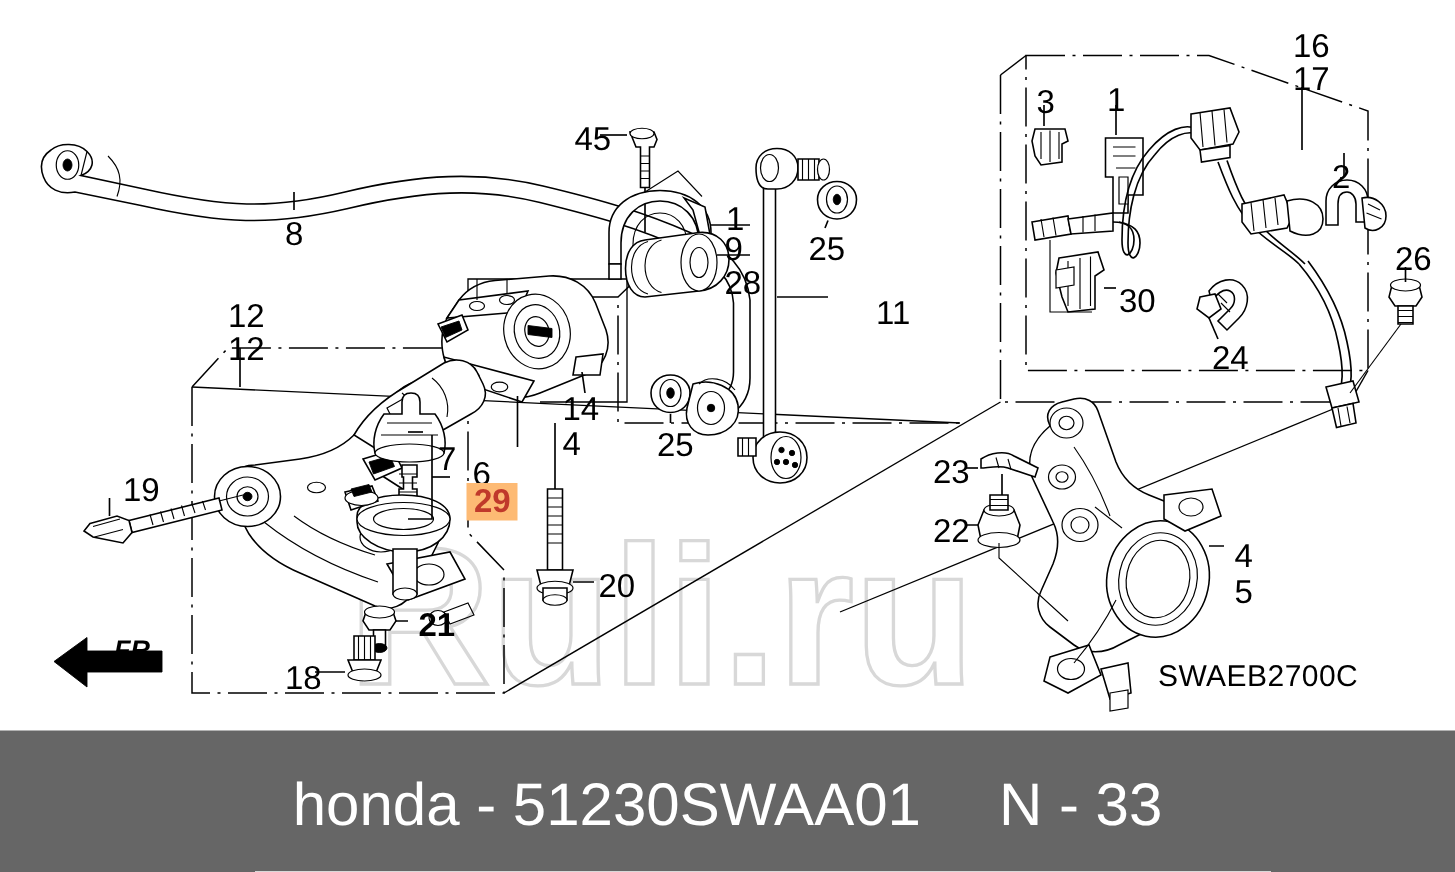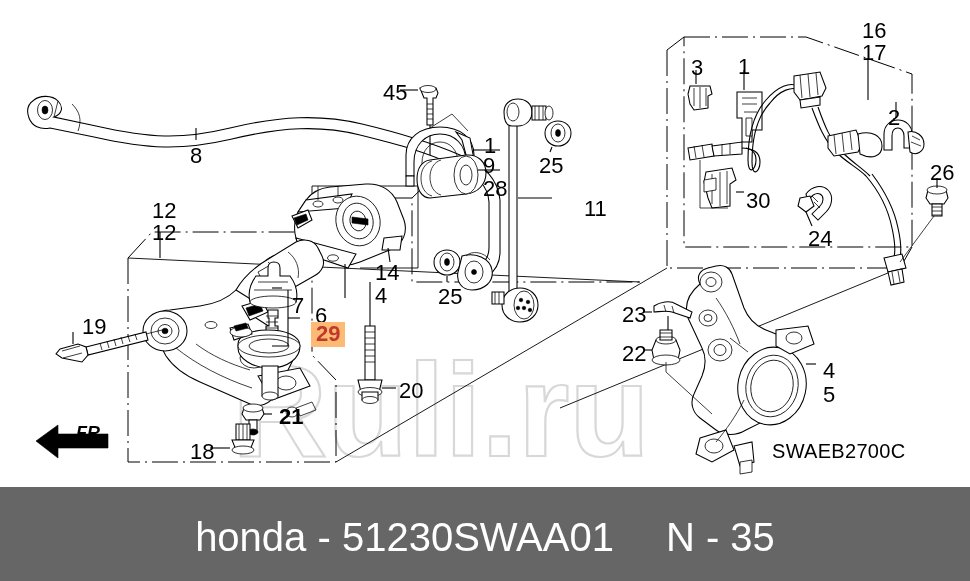--- a/index.html
+++ b/index.html
@@ -581,17 +581,17 @@
 
     <div class="frlabel" style="left:76px; top:423px;">FR.</div>
 
     <div class="diagcode" style="left:772px; top:440px;">SWAEB2700C</div>
 
   </div>
 
   <div id="footer">
     <div id="footer-inner">
       <span id="footer-part">honda - 51230SWAA01</span>
-      <span id="footer-page">N - 35</span>
+      <span id="footer-page">N - 33</span>
     </div>
   </div>
 
 </div>
 
 </body></html>

